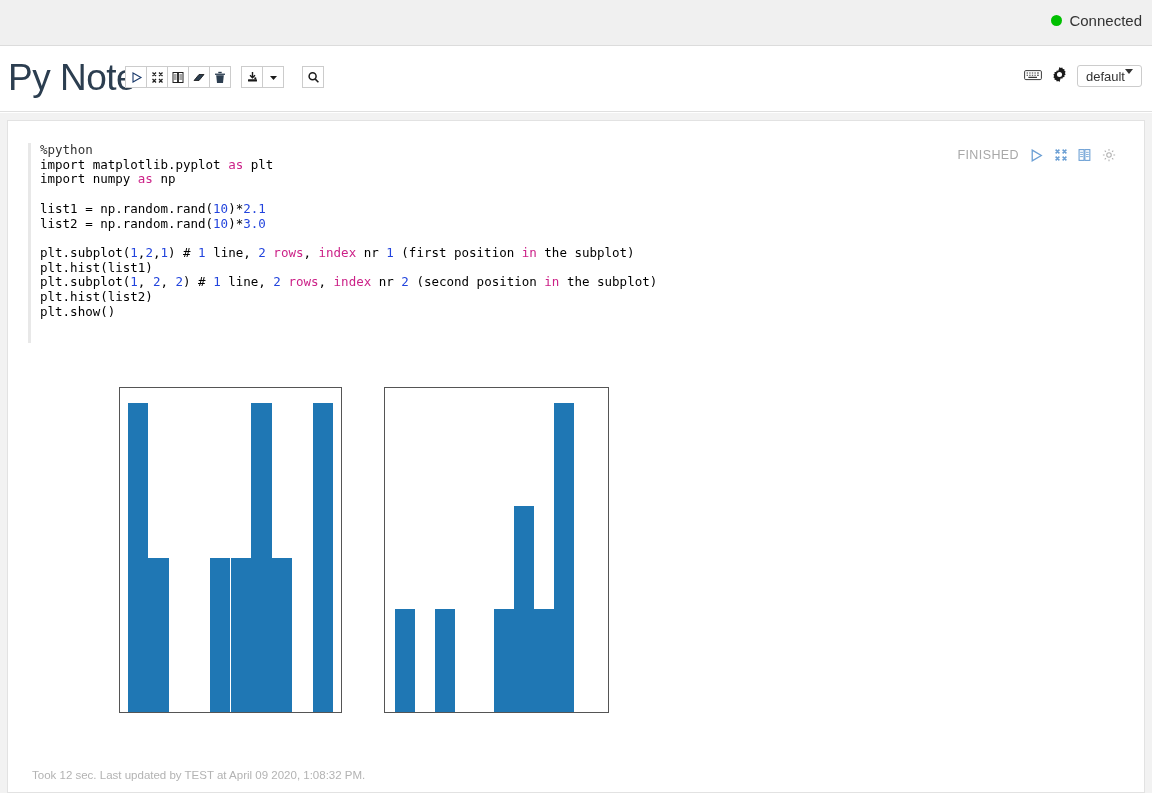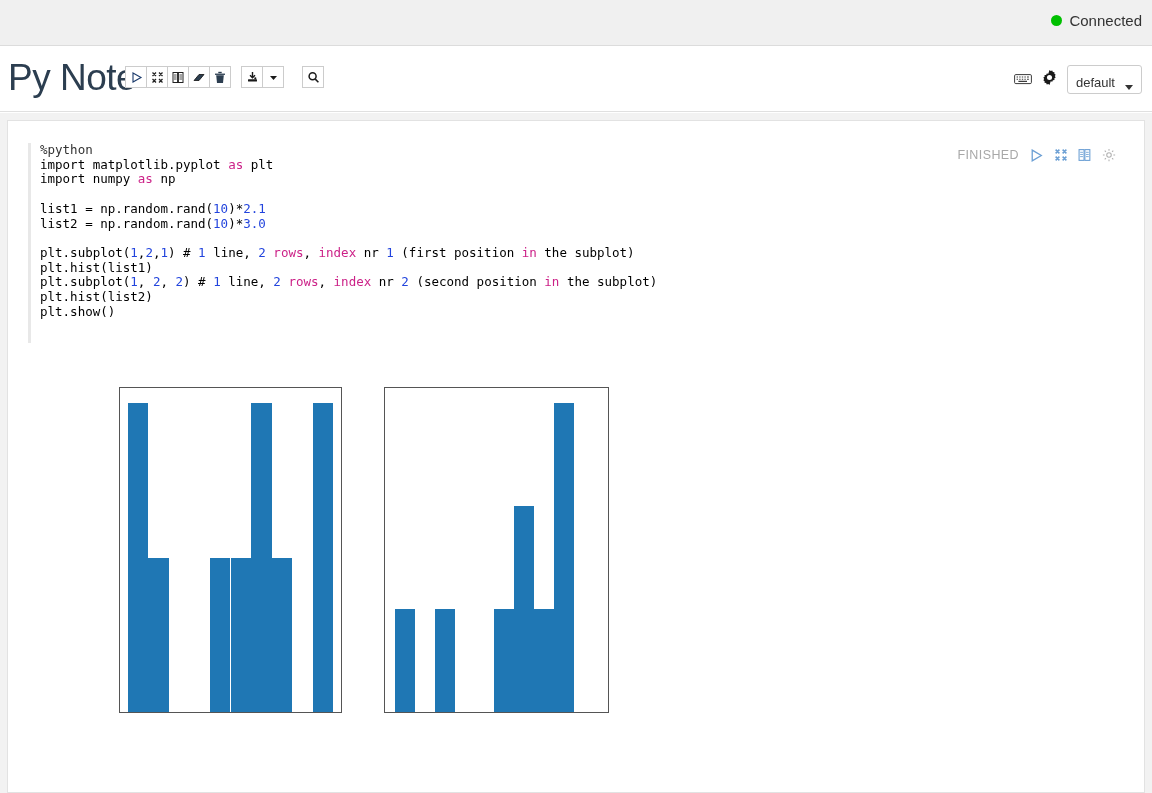--- a/index.html
+++ b/index.html
@@ -76,23 +76,23 @@
   }
   .kbd-icon { color: #444; }
   .gear-icon-hdr { color: #222; }
   .select-default {
     border: 1px solid #cccccc;
     background: #ffffff;
     border-radius: 3px;
     font-size: 13px;
     color: #333333;
     padding: 3px 8px;
-    display: flex; align-items: flex-end; gap: 10px;
+    display: flex; align-items: flex-start; gap: 0;
     cursor: pointer;
-    height: 29px;
+    height: 22px;
   }
   .caret {
     width: 0; height: 0;
     border-left: 4px solid transparent;
     border-right: 4px solid transparent;
     border-top: 5px solid #333333;
   }
 
   
   .page {
@@ -408,14 +408,15 @@
               <div class="xtick" style="left: 77.4108px;"></div>
               <div class="xtick" style="left: 112.92px;"></div>
               <div class="xtick" style="left: 148.43px;"></div>
               <div class="xtick" style="left: 183.939px;"></div>
               <div class="xtick" style="left: 219.449px;"></div>
             </div>
         </div>
       </div>
     </div>
 
+    <div class="cell-footer">Took 12 sec. Last updated by TEST at April 09 2020, 1:08:32 PM.</div>
   </div>
 </div>
 
 </body></html>

